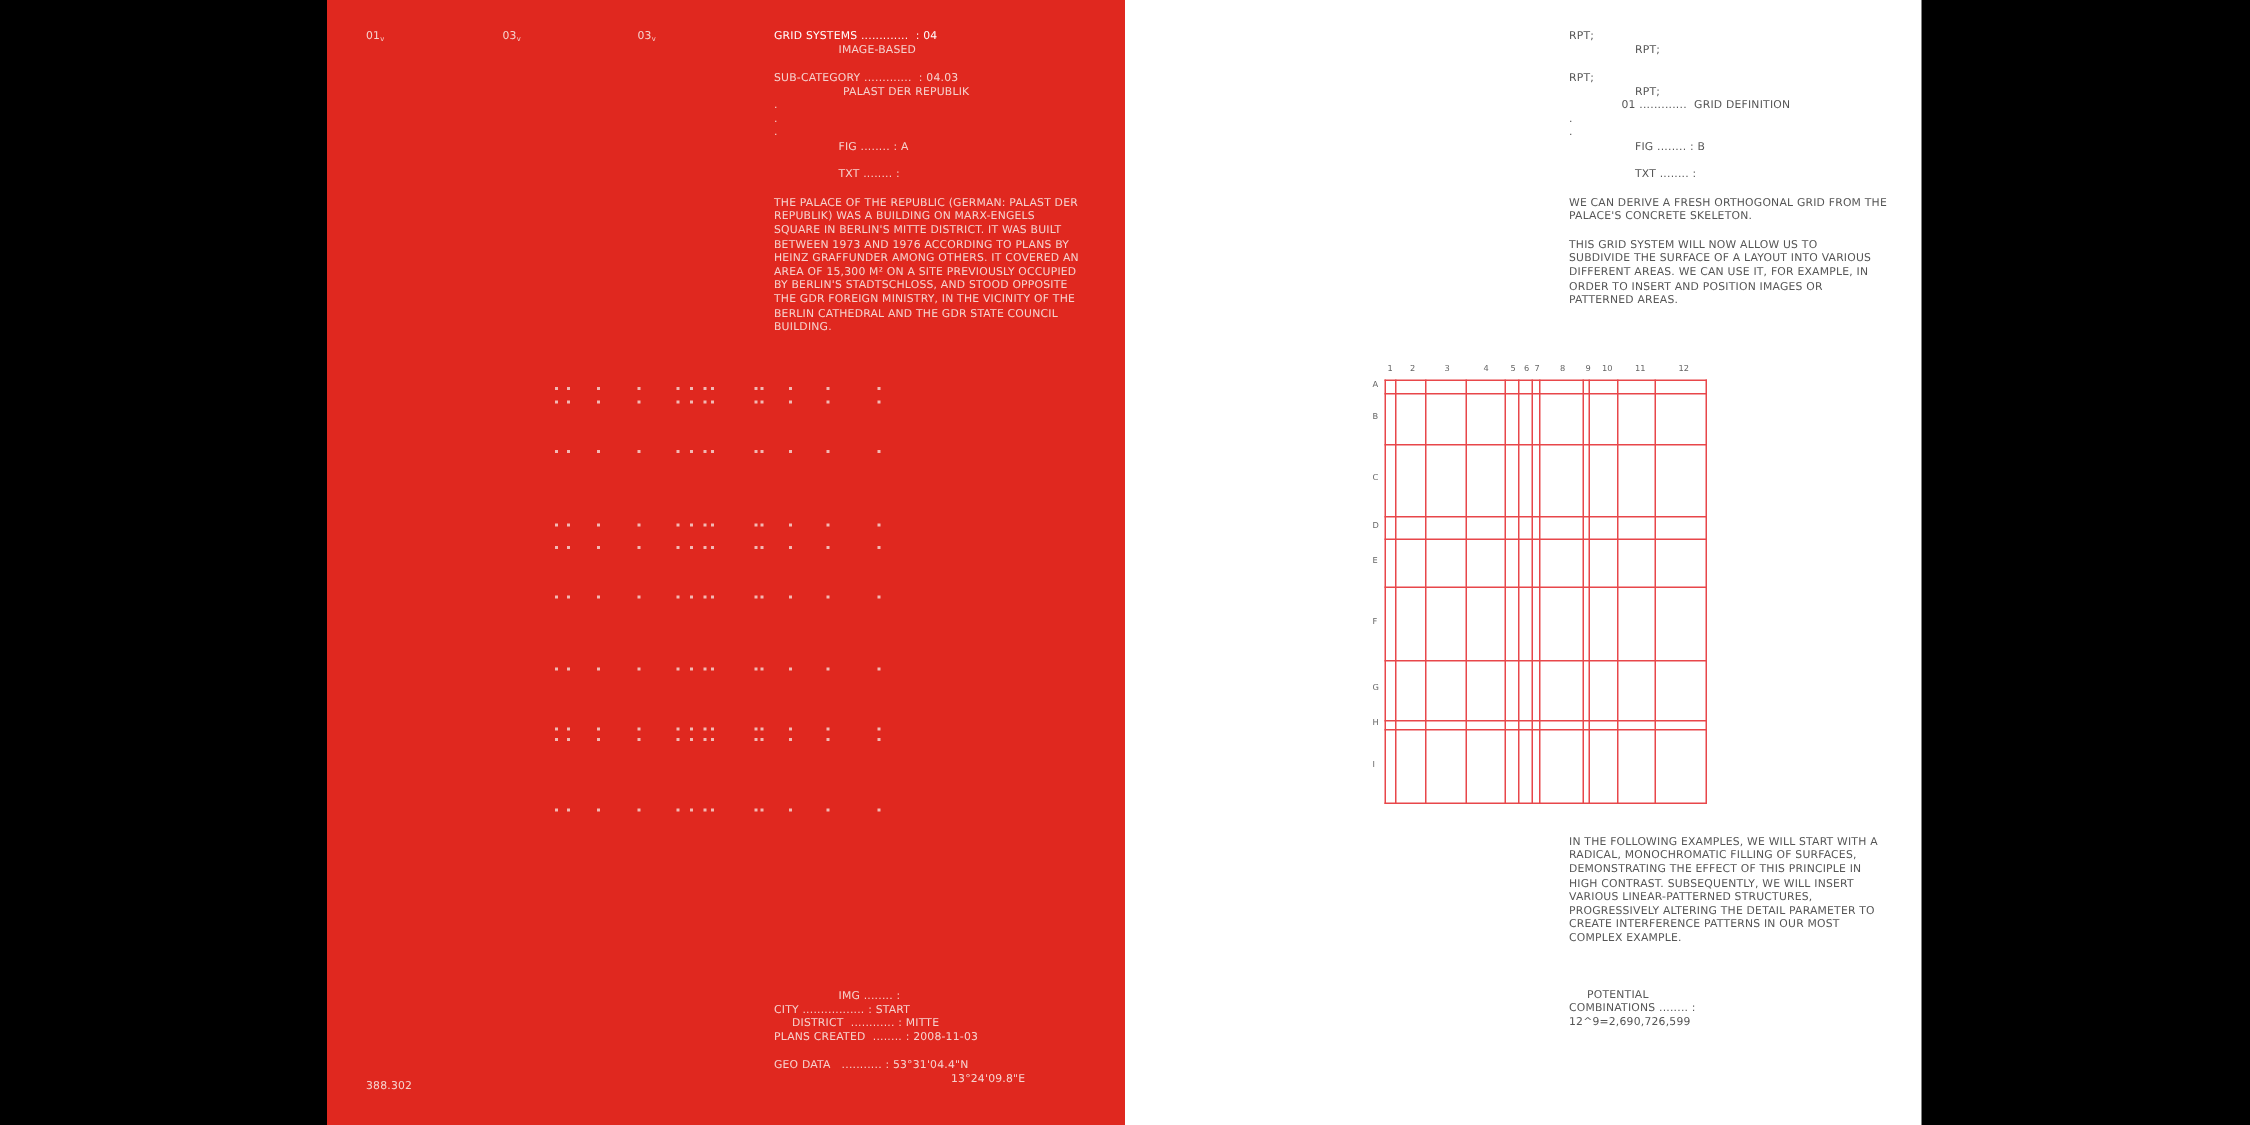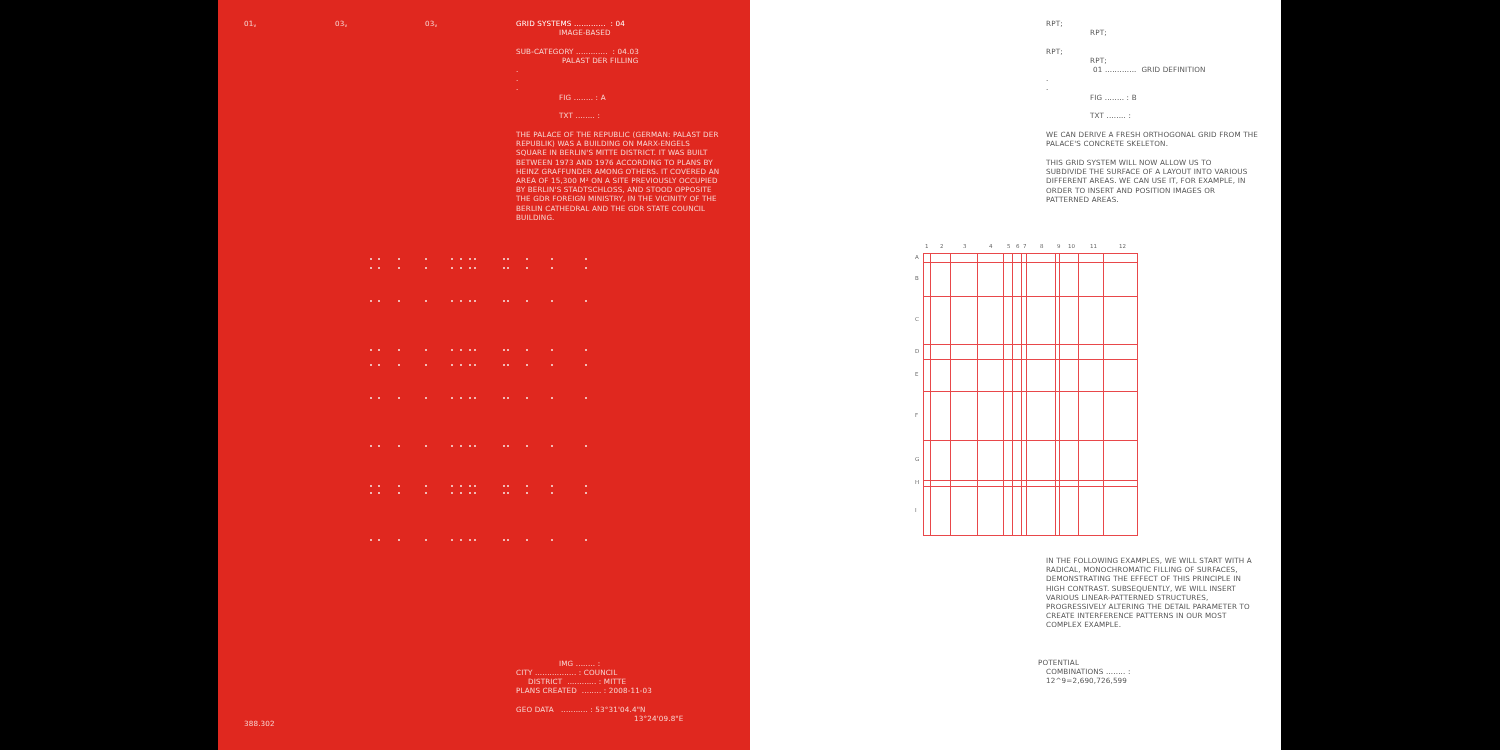--- a/index.html
+++ b/index.html
@@ -21,30 +21,30 @@
 <body>
 
 <div class="page page-left">
   <div class="t" style="left:26px;top:19px;"><span>01</span><span class="sub">v</span></div>
   <div class="t" style="left:117px;top:19px;"><span>03</span><span class="sub">v</span></div>
   <div class="t" style="left:207px;top:19px;"><span>03</span><span class="sub">v</span></div>
 
   <div class="t bold" style="left:298px;top:19px;">GRID SYSTEMS .............  : 04</div>
   <div class="t" style="left:341px;top:28px;">IMAGE-BASED</div>
   <div class="t" style="left:298px;top:47px;">SUB-CATEGORY .............  : 04.03</div>
-  <div class="t" style="left:344px;top:56px;">PALAST DER FILLING</div>
+  <div class="t" style="left:344px;top:56px;">PALAST DER REPUBLIK</div>
   <div class="t" style="left:298px;top:65px;">.</div>
   <div class="t" style="left:298px;top:74px;">.</div>
   <div class="t" style="left:298px;top:83px;">.</div>
   <div class="t" style="left:341px;top:93px;">FIG ........ : A</div>
   <div class="t" style="left:341px;top:111px;">TXT ........ :</div>
   <div class="t para" style="left:298px;top:130px;width:205px;">THE PALACE OF THE REPUBLIC (GERMAN: PALAST DER REPUBLIK) WAS A BUILDING ON MARX-ENGELS SQUARE IN BERLIN'S MITTE DISTRICT. IT WAS BUILT BETWEEN 1973 AND 1976 ACCORDING TO PLANS BY HEINZ GRAFFUNDER AMONG OTHERS. IT COVERED AN AREA OF 15,300 M² ON A SITE PREVIOUSLY OCCUPIED BY BERLIN'S STADTSCHLOSS, AND STOOD OPPOSITE THE GDR FOREIGN MINISTRY, IN THE VICINITY OF THE BERLIN CATHEDRAL AND THE GDR STATE COUNCIL BUILDING.</div>
 
   <div class="t" style="left:341px;top:659px;">IMG ........ :</div>
-  <div class="t" style="left:298px;top:668px;"><span>CITY ................. </span><span>: COUNCIL</span></div>
+  <div class="t" style="left:298px;top:668px;"><span>CITY ................. </span><span>: START</span></div>
   <div class="t" style="left:310px;top:677px;"><span>DISTRICT  ............ </span><span>: MITTE</span></div>
   <div class="t" style="left:298px;top:686px;"><span>PLANS CREATED  ........ </span><span>: 2008-11-03</span></div>
   <div class="t" style="left:298px;top:705px;"><span>GEO DATA   ........... </span><span>: 53°31'04.4"N</span></div>
   <div class="t" style="left:416px;top:714px;">13°24'09.8"E</div>
 
   <div class="t" style="left:26px;top:719px;">388.302</div>
 <div id="dotgrid">
       <div class="dot" style="left: 152px; top: 258px;"></div>
       <div class="dot" style="left: 160px; top: 258px;"></div>
       <div class="dot" style="left: 180px; top: 258px;"></div>
@@ -176,30 +176,30 @@
       <div class="dot" style="left: 333px; top: 539px;"></div>
       <div class="dot" style="left: 367px; top: 539px;"></div>
     </div>
   </div>
 
 <div class="page page-right right-page">
   <div class="t" style="left:296px;top:19px;">RPT;</div>
   <div class="t" style="left:340px;top:28px;">RPT;</div>
   <div class="t" style="left:296px;top:47px;">RPT;</div>
   <div class="t" style="left:340px;top:56px;">RPT;</div>
-  <div class="t" style="left:296px;top:65px;padding-left:47px;">01 .............  GRID DEFINITION</div>
+  <div class="t" style="left:284px;top:65px;padding-left:47px;">01 .............  GRID DEFINITION</div>
   <div class="t" style="left:296px;top:74px;">.</div>
   <div class="t" style="left:296px;top:83px;">.</div>
   <div class="t" style="left:340px;top:93px;">FIG ........ : B</div>
   <div class="t" style="left:340px;top:111px;">TXT ........ :</div>
   <div class="t para" style="left:296px;top:130px;width:215px;">WE CAN DERIVE A FRESH ORTHOGONAL GRID FROM THE PALACE'S CONCRETE SKELETON.</div>
   <div class="t para" style="left:296px;top:158px;width:205px;">THIS GRID SYSTEM WILL NOW ALLOW US TO SUBDIVIDE THE SURFACE OF A LAYOUT INTO VARIOUS DIFFERENT AREAS. WE CAN USE IT, FOR EXAMPLE, IN ORDER TO INSERT AND POSITION IMAGES OR PATTERNED AREAS.</div>
 
   <div class="t para" style="left:296px;top:556px;width:210px;">IN THE FOLLOWING EXAMPLES, WE WILL START WITH A RADICAL, MONOCHROMATIC FILLING OF SURFACES, DEMONSTRATING THE EFFECT OF THIS PRINCIPLE IN HIGH CONTRAST. SUBSEQUENTLY, WE WILL INSERT VARIOUS LINEAR-PATTERNED STRUCTURES, PROGRESSIVELY ALTERING THE DETAIL PARAMETER TO CREATE INTERFERENCE PATTERNS IN OUR MOST COMPLEX EXAMPLE.</div>
-  <div class="t" style="left:288px;top:658px;">POTENTIAL</div>
+  <div class="t" style="left:308px;top:658px;">POTENTIAL</div>
   <div class="t" style="left:296px;top:667px;">COMBINATIONS ........ :</div>
   <div class="t" style="left:296px;top:676px;">12^9=2,690,726,599</div>
 </div>
 
 <div id="griddiagram">
     <div class="gl" style="left: 923px; top: 253px; width: 1px; height: 283px; background: rgb(232, 71, 74);"></div>
     <div class="gl" style="left: 930px; top: 253px; width: 1px; height: 283px; background: rgb(232, 71, 74);"></div>
     <div class="gl" style="left: 950px; top: 253px; width: 1px; height: 283px; background: rgb(232, 71, 74);"></div>
     <div class="gl" style="left: 977px; top: 253px; width: 1px; height: 283px; background: rgb(232, 71, 74);"></div>
     <div class="gl" style="left: 1003px; top: 253px; width: 1px; height: 283px; background: rgb(232, 71, 74);"></div>

